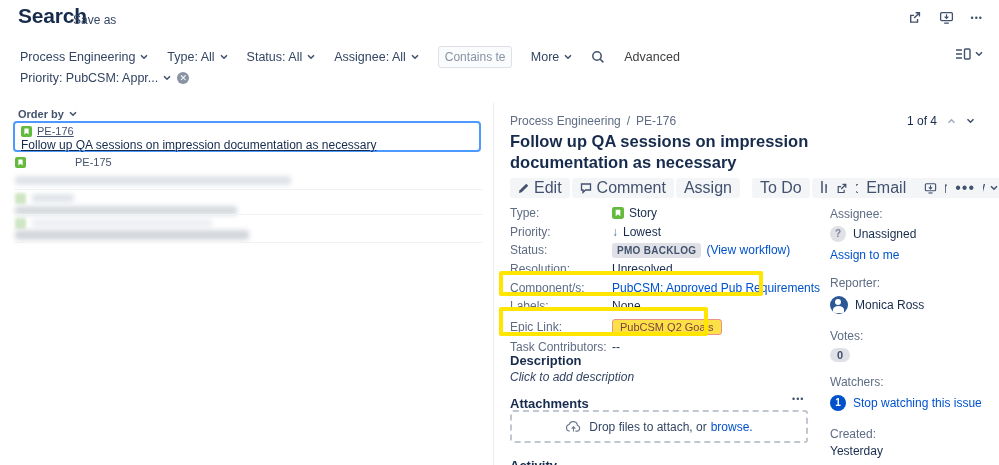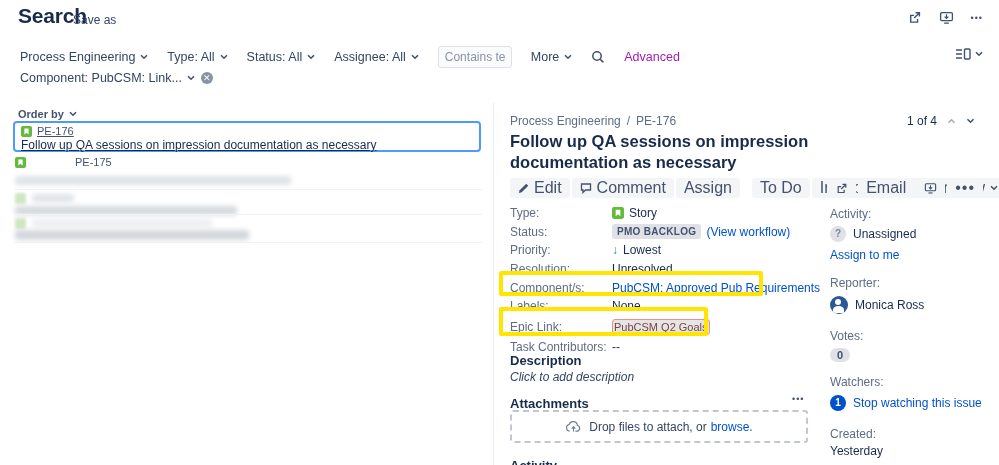--- a/index.html
+++ b/index.html
@@ -16,21 +16,21 @@
 
   
   .filter-row { left:20px; top:46px; display:flex; align-items:center; gap:19px;
     font-size:12.5px; color:#344563; }
   .drop { display:inline-flex; align-items:center; gap:5px; cursor:pointer; }
   .chev { width:8px; height:6px; }
   .contains-input { width:74px; height:22px; border:1px solid #dfe1e6; background:#fafbfc;
     border-radius:3px; font-size:12px; padding:2px 6px; color:#505f79;
     font-family:"Liberation Sans", sans-serif; }
   .contains-input::placeholder { color:#8993a4; }
-  .advanced { color:#a21caf; cursor:pointer; }
+  .advanced { color:#404040; cursor:pointer; }
   .view-switch { right:16px; top:48px; display:flex; align-items:center; gap:4px; color:#42526e; cursor:pointer; }
   .filter-row2 { left:20px; top:71px; display:flex; align-items:center; gap:6px;
     font-size:12.5px; color:#344563; }
   .remove-x { width:12px; height:12px; border-radius:50%; background:#8993a4; color:#fff;
     font-size:9px; line-height:12px; text-align:center; cursor:pointer; }
 
   
   .vdivider { left:493px; top:103px; width:1px; height:362px; background:#ebecf0; }
   .order-by { left:18px; top:108px; display:flex; gap:5px; align-items:center;
     font-size:11px; font-weight:700; color:#42526e; cursor:pointer; }
@@ -63,22 +63,22 @@
   .toolbar-right { right:16px; top:178px; display:flex; align-items:center; gap:2px; }
 
   
   .fields { left:510px; top:204px; width:320px; font-size:12px; }
   .frow { height:18.6px; display:flex; align-items:center; }
   .flabel { width:102px; color:#5e6c84; flex:none; }
   .fvalue { display:flex; align-items:center; gap:5px; color:#172b4d; }
   .blue-link { color:#0052cc; cursor:pointer; }
   .status-chip { background:#dfe1e6; color:#42526e; font-size:10px; font-weight:700;
     padding:2px 5px; border-radius:3px; letter-spacing:.3px; }
-  .epic-chip { background:#e5e5e5; border:1px solid #e8938a; color:#7a443c; font-size:11px;
-    padding:1px 1px; border-radius:3px; }
+  .epic-chip { background:#fde047; border:1px solid #e8938a; color:#7a443c; font-size:11px;
+    padding:1px 7px; border-radius:3px; }
   .prio-arrow { color:#4a7a9b; font-size:12px; }
 
   .hl-box { border:4px solid #ffe500; border-radius:2px; pointer-events:none; }
 
   .sect-head { font-size:13px; font-weight:700; color:#172b4d; }
   .desc-head { left:510px; top:353px; }
   .desc-placeholder { left:510px; top:370px; font-size:12px; font-style:italic; color:#344563; cursor:pointer; }
   .attach-head { left:510px; top:396px; }
   .attach-dots { left:792px; top:394px; }
   .dropzone { left:510px; top:410px; width:298px; height:33px; border:2px dashed #c1c7d0;
@@ -172,21 +172,21 @@
       <path d="M1 2h6M1 6h6M1 10h6" stroke="#42526e" stroke-width="1.5"></path>
       <rect x="9.5" y="1" width="5.5" height="10" rx="1" fill="none" stroke="#42526e" stroke-width="1.4"></rect>
     </svg>
   <svg class="chev" viewBox="0 0 8 6">
       <path d="M1 1.2l3 3 3-3" stroke="#42526e" stroke-width="1.6" fill="none"></path>
     </svg>
 </div>
 
 <div class="abs filter-row2">
   <span class="drop">
-    <span>Component: PubCSM: Link...</span>
+    <span>Priority: PubCSM: Appr...</span>
     <svg class="chev" viewBox="0 0 8 6">
         <path d="M1 1.2l3 3 3-3" stroke="#42526e" stroke-width="1.6" fill="none"></path>
       </svg>
   </span>
   <span class="remove-x">✕</span>
 </div>
 
 <div class="abs vdivider"></div>
 
 <div class="abs order-by">
@@ -307,31 +307,31 @@
     <span class="flabel">Type:</span>
     <span class="fvalue">
       <svg width="12" height="12" viewBox="0 0 14 14">
           <rect width="14" height="14" rx="2.5" fill="#63ba3c"></rect>
           <path d="M4.3 3.2h5.4v7.6L7 8.5l-2.7 2.3z" fill="#fff"></path>
         </svg>
       <span>Story</span>
     </span>
   </div>
   <div class="frow">
+    <span class="flabel">Priority:</span>
+    <span class="fvalue">
+      <span class="prio-arrow">↓</span>
+      <span>Lowest</span>
+    </span>
+  </div>
+  <div class="frow">
     <span class="flabel">Status:</span>
     <span class="fvalue">
       <span class="status-chip">PMO BACKLOG</span>
       <span class="blue-link">(View workflow)</span>
-    </span>
-  </div>
-  <div class="frow">
-    <span class="flabel">Priority:</span>
-    <span class="fvalue">
-      <span class="prio-arrow">↓</span>
-      <span>Lowest</span>
     </span>
   </div>
   <div class="frow">
     <span class="flabel">Resolution:</span>
     <span class="fvalue">Unresolved</span>
   </div>
   <div class="frow">
     <span class="flabel">Component/s:</span>
     <span class="fvalue blue-link">PubCSM: Approved Pub Requirements</span>
   </div>
@@ -365,21 +365,21 @@
     <path d="M5.5 12.5a4 4 0 01-.6-7.9 5 5 0 019.7 1.2 3.4 3.4 0 01-.4 6.7h-2" fill="none" stroke="#6b778c" stroke-width="1.3"></path>
     <path d="M10 13V7.5M7.8 9.5L10 7.3l2.2 2.2" stroke="#6b778c" stroke-width="1.3" fill="none"></path>
   </svg>
   <span>Drop files to attach, or</span>
   <span class="blue-link" style="margin-left:-3px;">browse.</span>
 </div>
 
 <div class="abs sect-head activity-head">Activity</div>
 
 <div class="abs sidebar">
-  <div class="sb-label" style="margin-bottom:5px;">Activity:</div>
+  <div class="sb-label" style="margin-bottom:5px;">Assignee:</div>
   <div class="avatar-row">
     <span class="avatar avatar-q">?</span>
     <span>Unassigned</span>
   </div>
   <div class="blue-link" style="margin-top:6px;">Assign to me</div>
 
   <div class="sb-label" style="margin-top:14px; margin-bottom:6px;">Reporter:</div>
   <div class="avatar-row">
     <span class="avatar avatar-person" style="width:18px;height:18px;"></span>
     <span>Monica Ross</span>

